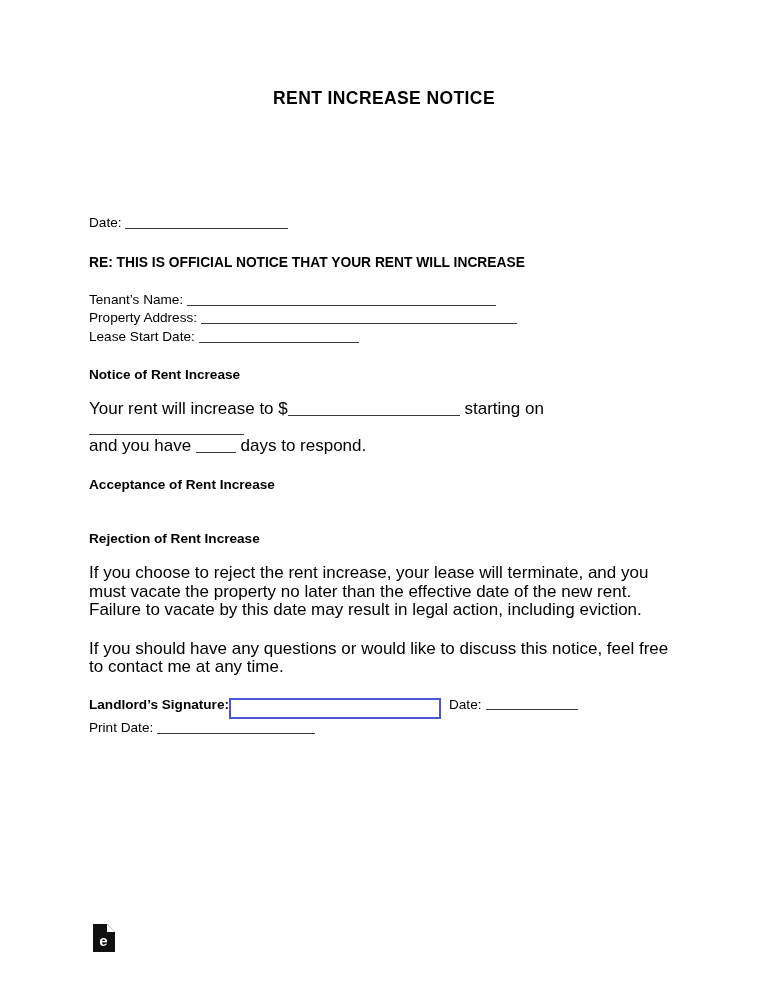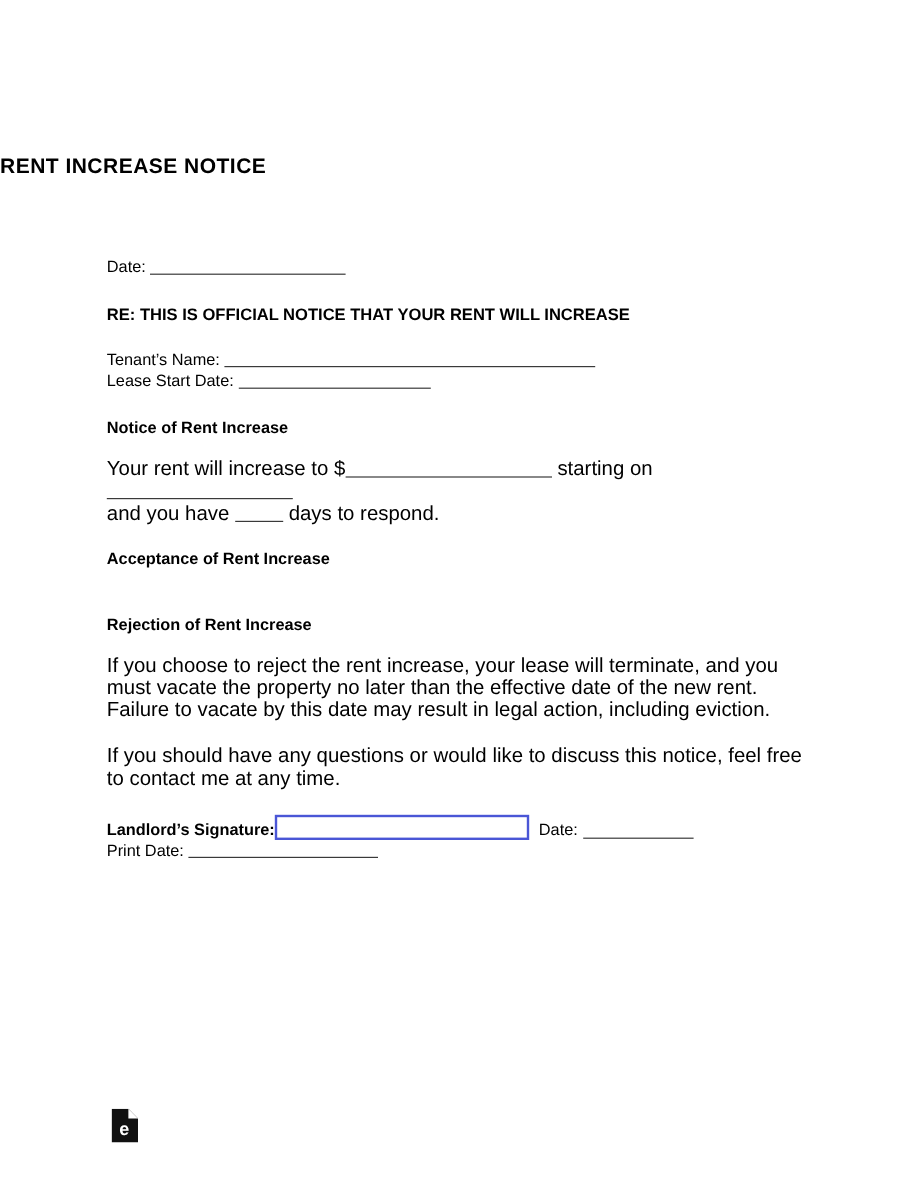--- a/index.html
+++ b/index.html
@@ -21,25 +21,24 @@
     width: 768px;
     height: 994px;
     background: #ffffff;
     overflow: hidden;
   }
   .doc-title {
     position: absolute;
     left: 0;
     top: 88px;
     width: 768px;
-    text-align: left;
+    text-align: center;
     font-size: 17.5px;
     font-weight: bold;
     letter-spacing: 0.4px;
-    margin-top: 40px;
   }
   .body-area {
     position: absolute;
     left: 89px;
     top: 214px;
     width: 588px;
   }
   .line {
     font-size: 13.6px;
     line-height: 18.4px;
@@ -77,21 +76,21 @@
   .r-tenant { width: 309px; }
   .r-addr   { width: 316px; }
   .r-lease  { width: 160px; }
   .r-amount { width: 172px; }
   .r-start  { width: 155px; }
   .r-days   { width: 40px; }
   .r-sigdate{ width: 92px; }
   .r-print  { width: 158px; }
   .sig-row {
     display: flex;
-    align-items: flex-end;
+    align-items: flex-start;
     white-space: nowrap;
   }
   .sig-input {
     width: 212px;
     height: 21px;
     box-sizing: border-box;
     border: 2px solid #4a56d6;
     background: #ffffff;
     margin: 0 0 0 0;
     padding: 0 3px;
@@ -138,20 +137,24 @@
 
     <div class="re-line">RE: THIS IS OFFICIAL NOTICE THAT YOUR RENT WILL INCREASE</div>
 
     <div class="gap-18"></div>
 
     <div class="line">
       <span>Tenant’s Name:</span>
       <span class="rule r-tenant"></span>
     </div>
 
+    <div class="line">
+      <span>Property Address:</span>
+      <span class="rule r-addr"></span>
+    </div>
 
     <div class="line">
       <span>Lease Start Date:</span>
       <span class="rule r-lease"></span>
     </div>
 
     <div class="gap-20"></div>
 
     <div class="heading">Notice of Rent Increase</div>
 

